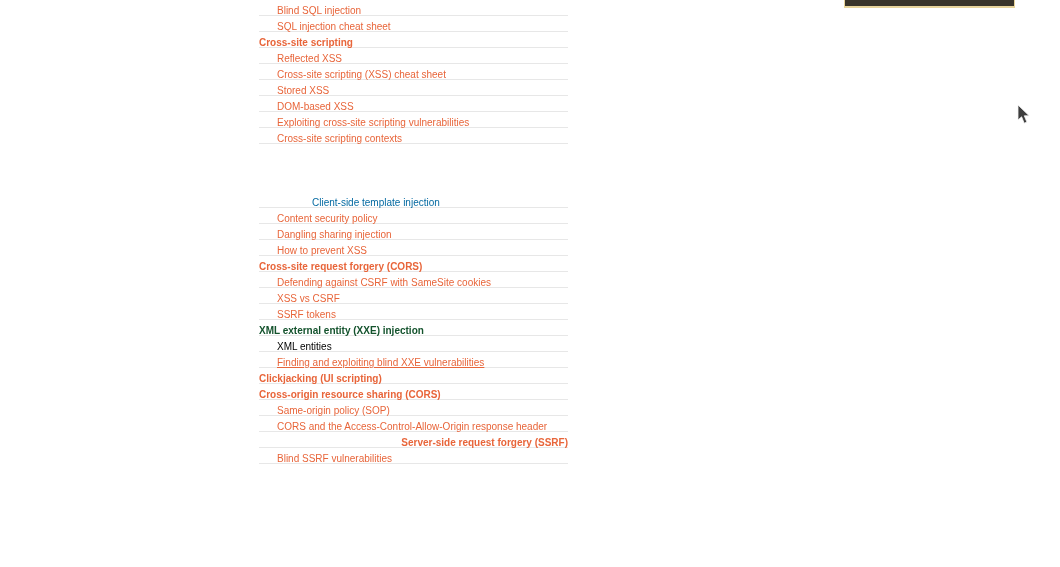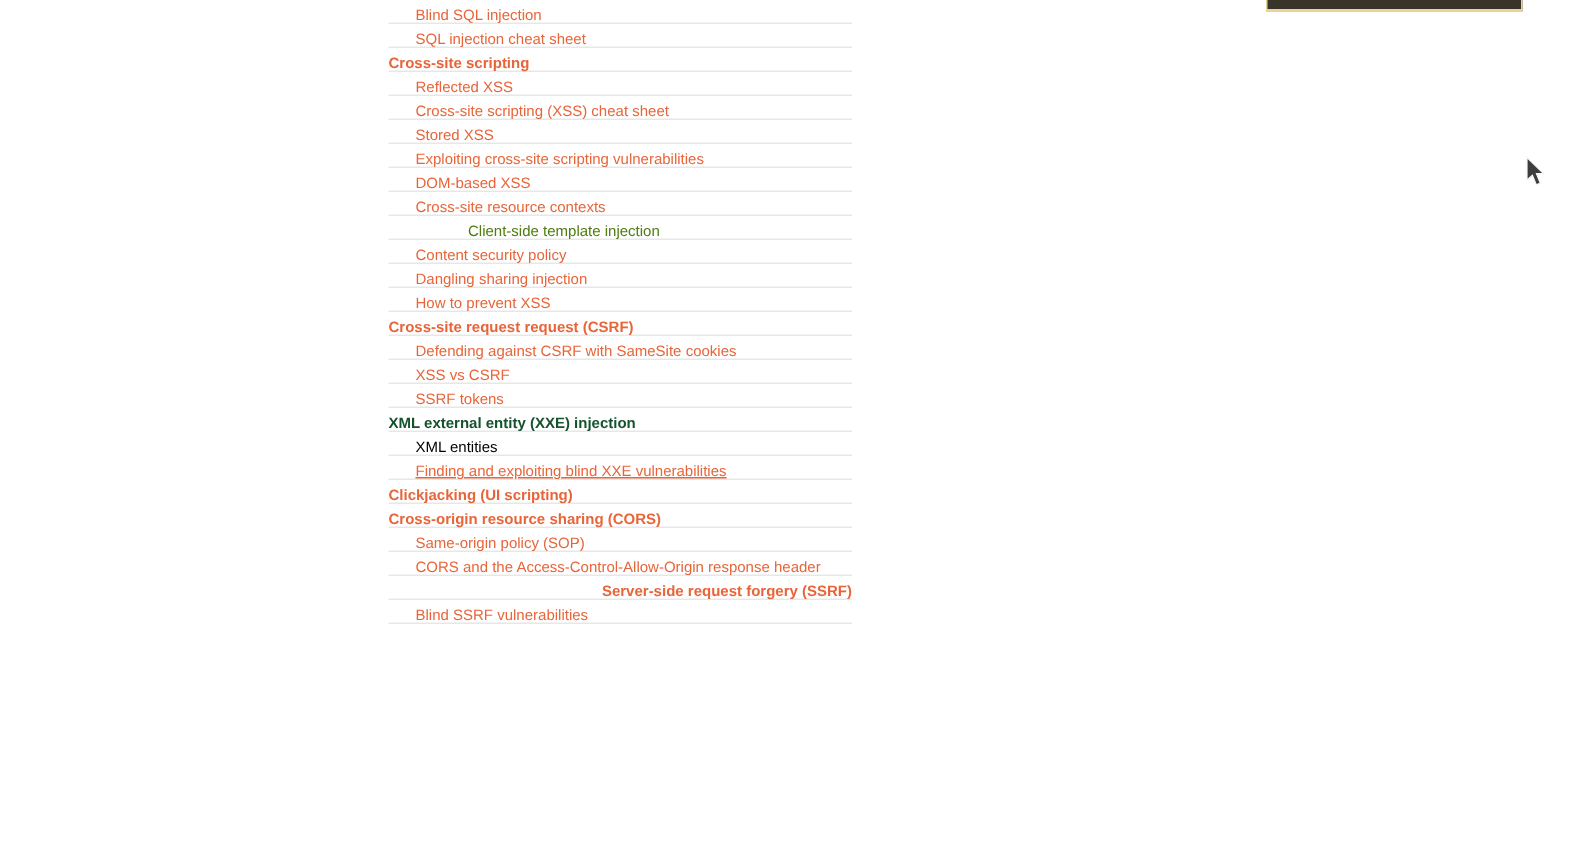--- a/index.html
+++ b/index.html
@@ -56,28 +56,28 @@
 
 <div class="top-bar" style="background: rgb(57, 52, 42); border-color: rgb(231, 212, 156);"></div>
 
 <ul class="nav-list" id="nav-list">
     <li class="nav-row lvl-1" style="color: rgb(232, 101, 58); border-bottom-color: rgb(231, 231, 231);"><a>Blind SQL injection</a></li>
     <li class="nav-row lvl-1" style="color: rgb(232, 101, 58); border-bottom-color: rgb(231, 231, 231);"><a>SQL injection cheat sheet</a></li>
     <li class="nav-row lvl-0" style="color: rgb(232, 101, 58); border-bottom-color: rgb(231, 231, 231);"><a>Cross-site scripting</a></li>
     <li class="nav-row lvl-1" style="color: rgb(232, 101, 58); border-bottom-color: rgb(231, 231, 231);"><a>Reflected XSS</a></li>
     <li class="nav-row lvl-1" style="color: rgb(232, 101, 58); border-bottom-color: rgb(231, 231, 231);"><a>Cross-site scripting (XSS) cheat sheet</a></li>
     <li class="nav-row lvl-1" style="color: rgb(232, 101, 58); border-bottom-color: rgb(231, 231, 231);"><a>Stored XSS</a></li>
+    <li class="nav-row lvl-1" style="color: rgb(232, 101, 58); border-bottom-color: rgb(231, 231, 231);"><a>DOM-based XSS</a></li>
     <li class="nav-row lvl-1" style="color: rgb(232, 101, 58); border-bottom-color: rgb(231, 231, 231);"><a>Exploiting cross-site scripting vulnerabilities</a></li>
-    <li class="nav-row lvl-1" style="color: rgb(232, 101, 58); border-bottom-color: rgb(231, 231, 231);"><a>DOM-based XSS</a></li>
-    <li class="nav-row lvl-1" style="color: rgb(232, 101, 58); border-bottom-color: rgb(231, 231, 231);"><a>Cross-site resource contexts</a></li>
-    <li class="nav-row lvl-2" style="color: #4d7c0f; border-bottom-color: rgb(231, 231, 231);"><a>Client-side template injection</a></li>
+    <li class="nav-row lvl-1" style="color: rgb(232, 101, 58); border-bottom-color: rgb(231, 231, 231);"><a>Cross-site scripting contexts</a></li>
+    <li class="nav-row lvl-2" style="color: #0369a1; border-bottom-color: rgb(231, 231, 231); margin-top: 48px;"><a>Client-side template injection</a></li>
     <li class="nav-row lvl-1" style="color: rgb(232, 101, 58); border-bottom-color: rgb(231, 231, 231);"><a>Content security policy</a></li>
     <li class="nav-row lvl-1" style="color: rgb(232, 101, 58); border-bottom-color: rgb(231, 231, 231);"><a>Dangling sharing injection</a></li>
     <li class="nav-row lvl-1" style="color: rgb(232, 101, 58); border-bottom-color: rgb(231, 231, 231);"><a>How to prevent XSS</a></li>
-    <li class="nav-row lvl-0" style="color: rgb(232, 101, 58); border-bottom-color: rgb(231, 231, 231);"><a>Cross-site request request (CSRF)</a></li>
+    <li class="nav-row lvl-0" style="color: rgb(232, 101, 58); border-bottom-color: rgb(231, 231, 231);"><a>Cross-site request forgery (CORS)</a></li>
     <li class="nav-row lvl-1" style="color: rgb(232, 101, 58); border-bottom-color: rgb(231, 231, 231);"><a>Defending against CSRF with SameSite cookies</a></li>
     <li class="nav-row lvl-1" style="color: rgb(232, 101, 58); border-bottom-color: rgb(231, 231, 231);"><a>XSS vs CSRF</a></li>
     <li class="nav-row lvl-1" style="color: rgb(232, 101, 58); border-bottom-color: rgb(231, 231, 231);"><a>SSRF tokens</a></li>
     <li class="nav-row lvl-0" style="color: #14532d; border-bottom-color: rgb(231, 231, 231);"><a>XML external entity (XXE) injection</a></li>
     <li class="nav-row lvl-1" style="color: #000000; border-bottom-color: rgb(231, 231, 231);"><a>XML entities</a></li>
     <li class="nav-row lvl-1" style="color: rgb(232, 101, 58); border-bottom-color: rgb(231, 231, 231); text-decoration: underline;"><a>Finding and exploiting blind XXE vulnerabilities</a></li>
     <li class="nav-row lvl-0" style="color: rgb(232, 101, 58); border-bottom-color: rgb(231, 231, 231);"><a>Clickjacking (UI scripting)</a></li>
     <li class="nav-row lvl-0" style="color: rgb(232, 101, 58); border-bottom-color: rgb(231, 231, 231);"><a>Cross-origin resource sharing (CORS)</a></li>
     <li class="nav-row lvl-1" style="color: rgb(232, 101, 58); border-bottom-color: rgb(231, 231, 231);"><a>Same-origin policy (SOP)</a></li>
     <li class="nav-row lvl-1" style="color: rgb(232, 101, 58); border-bottom-color: rgb(231, 231, 231);"><a>CORS and the Access-Control-Allow-Origin response header</a></li>

